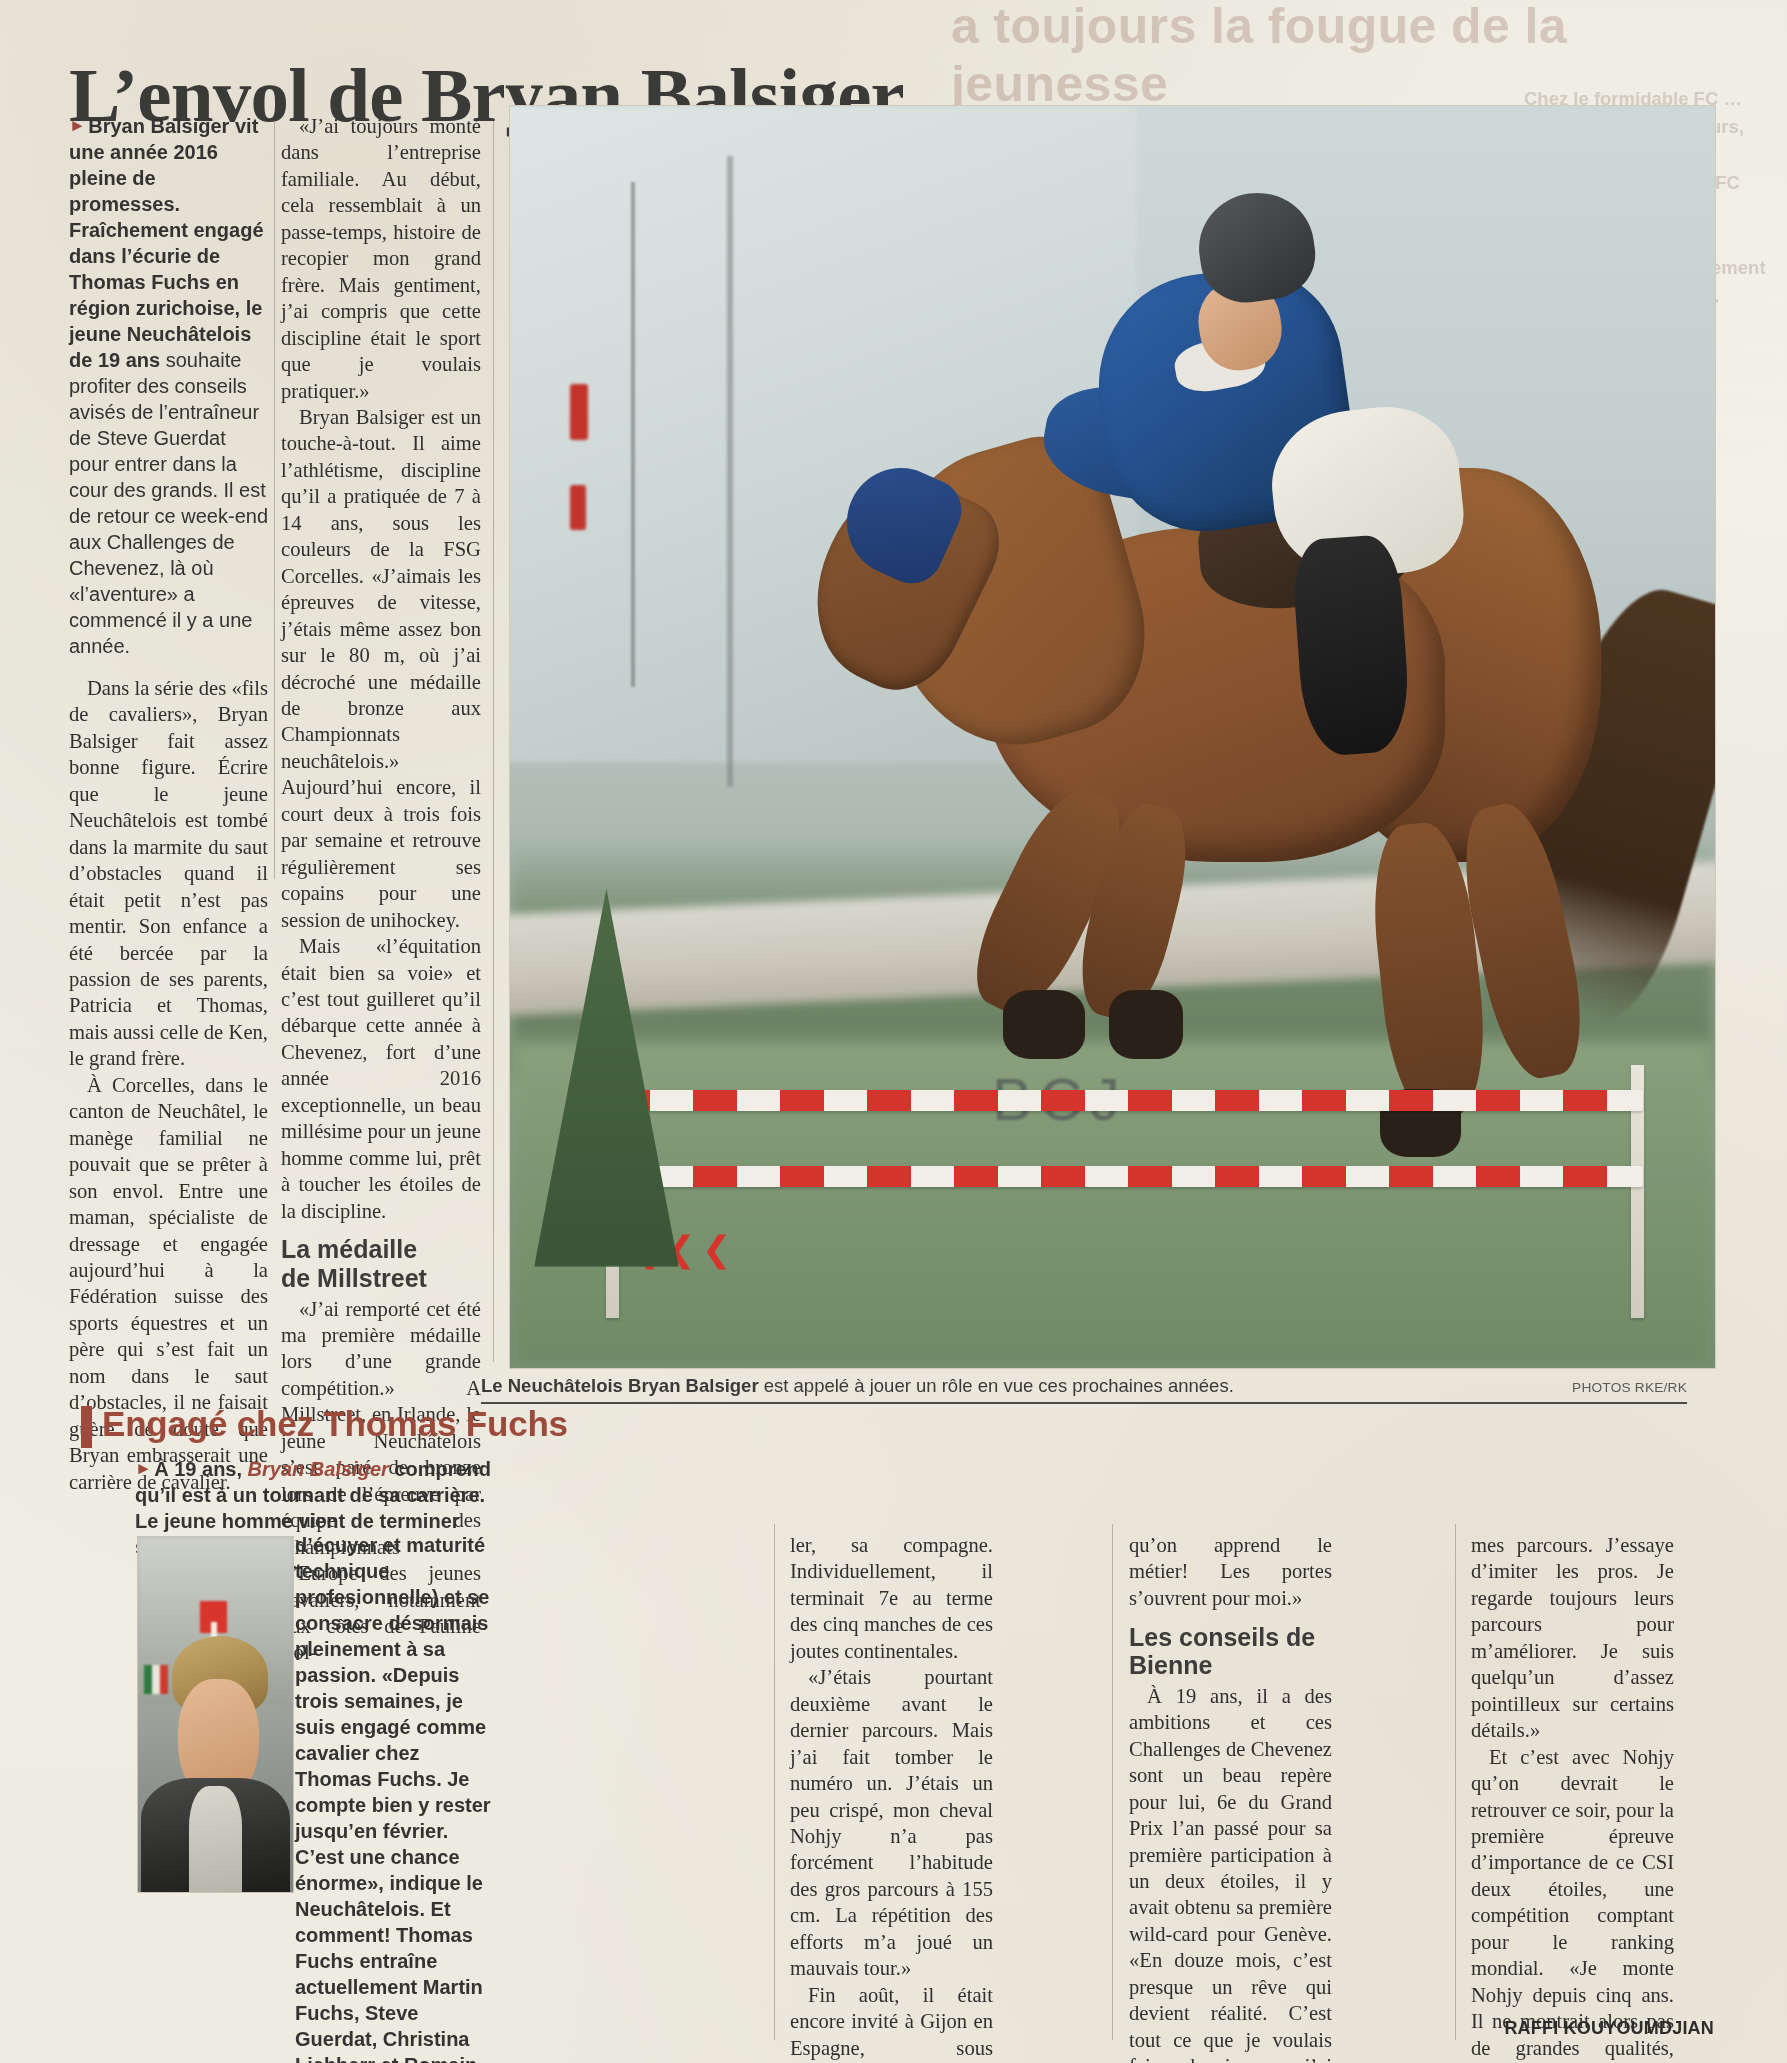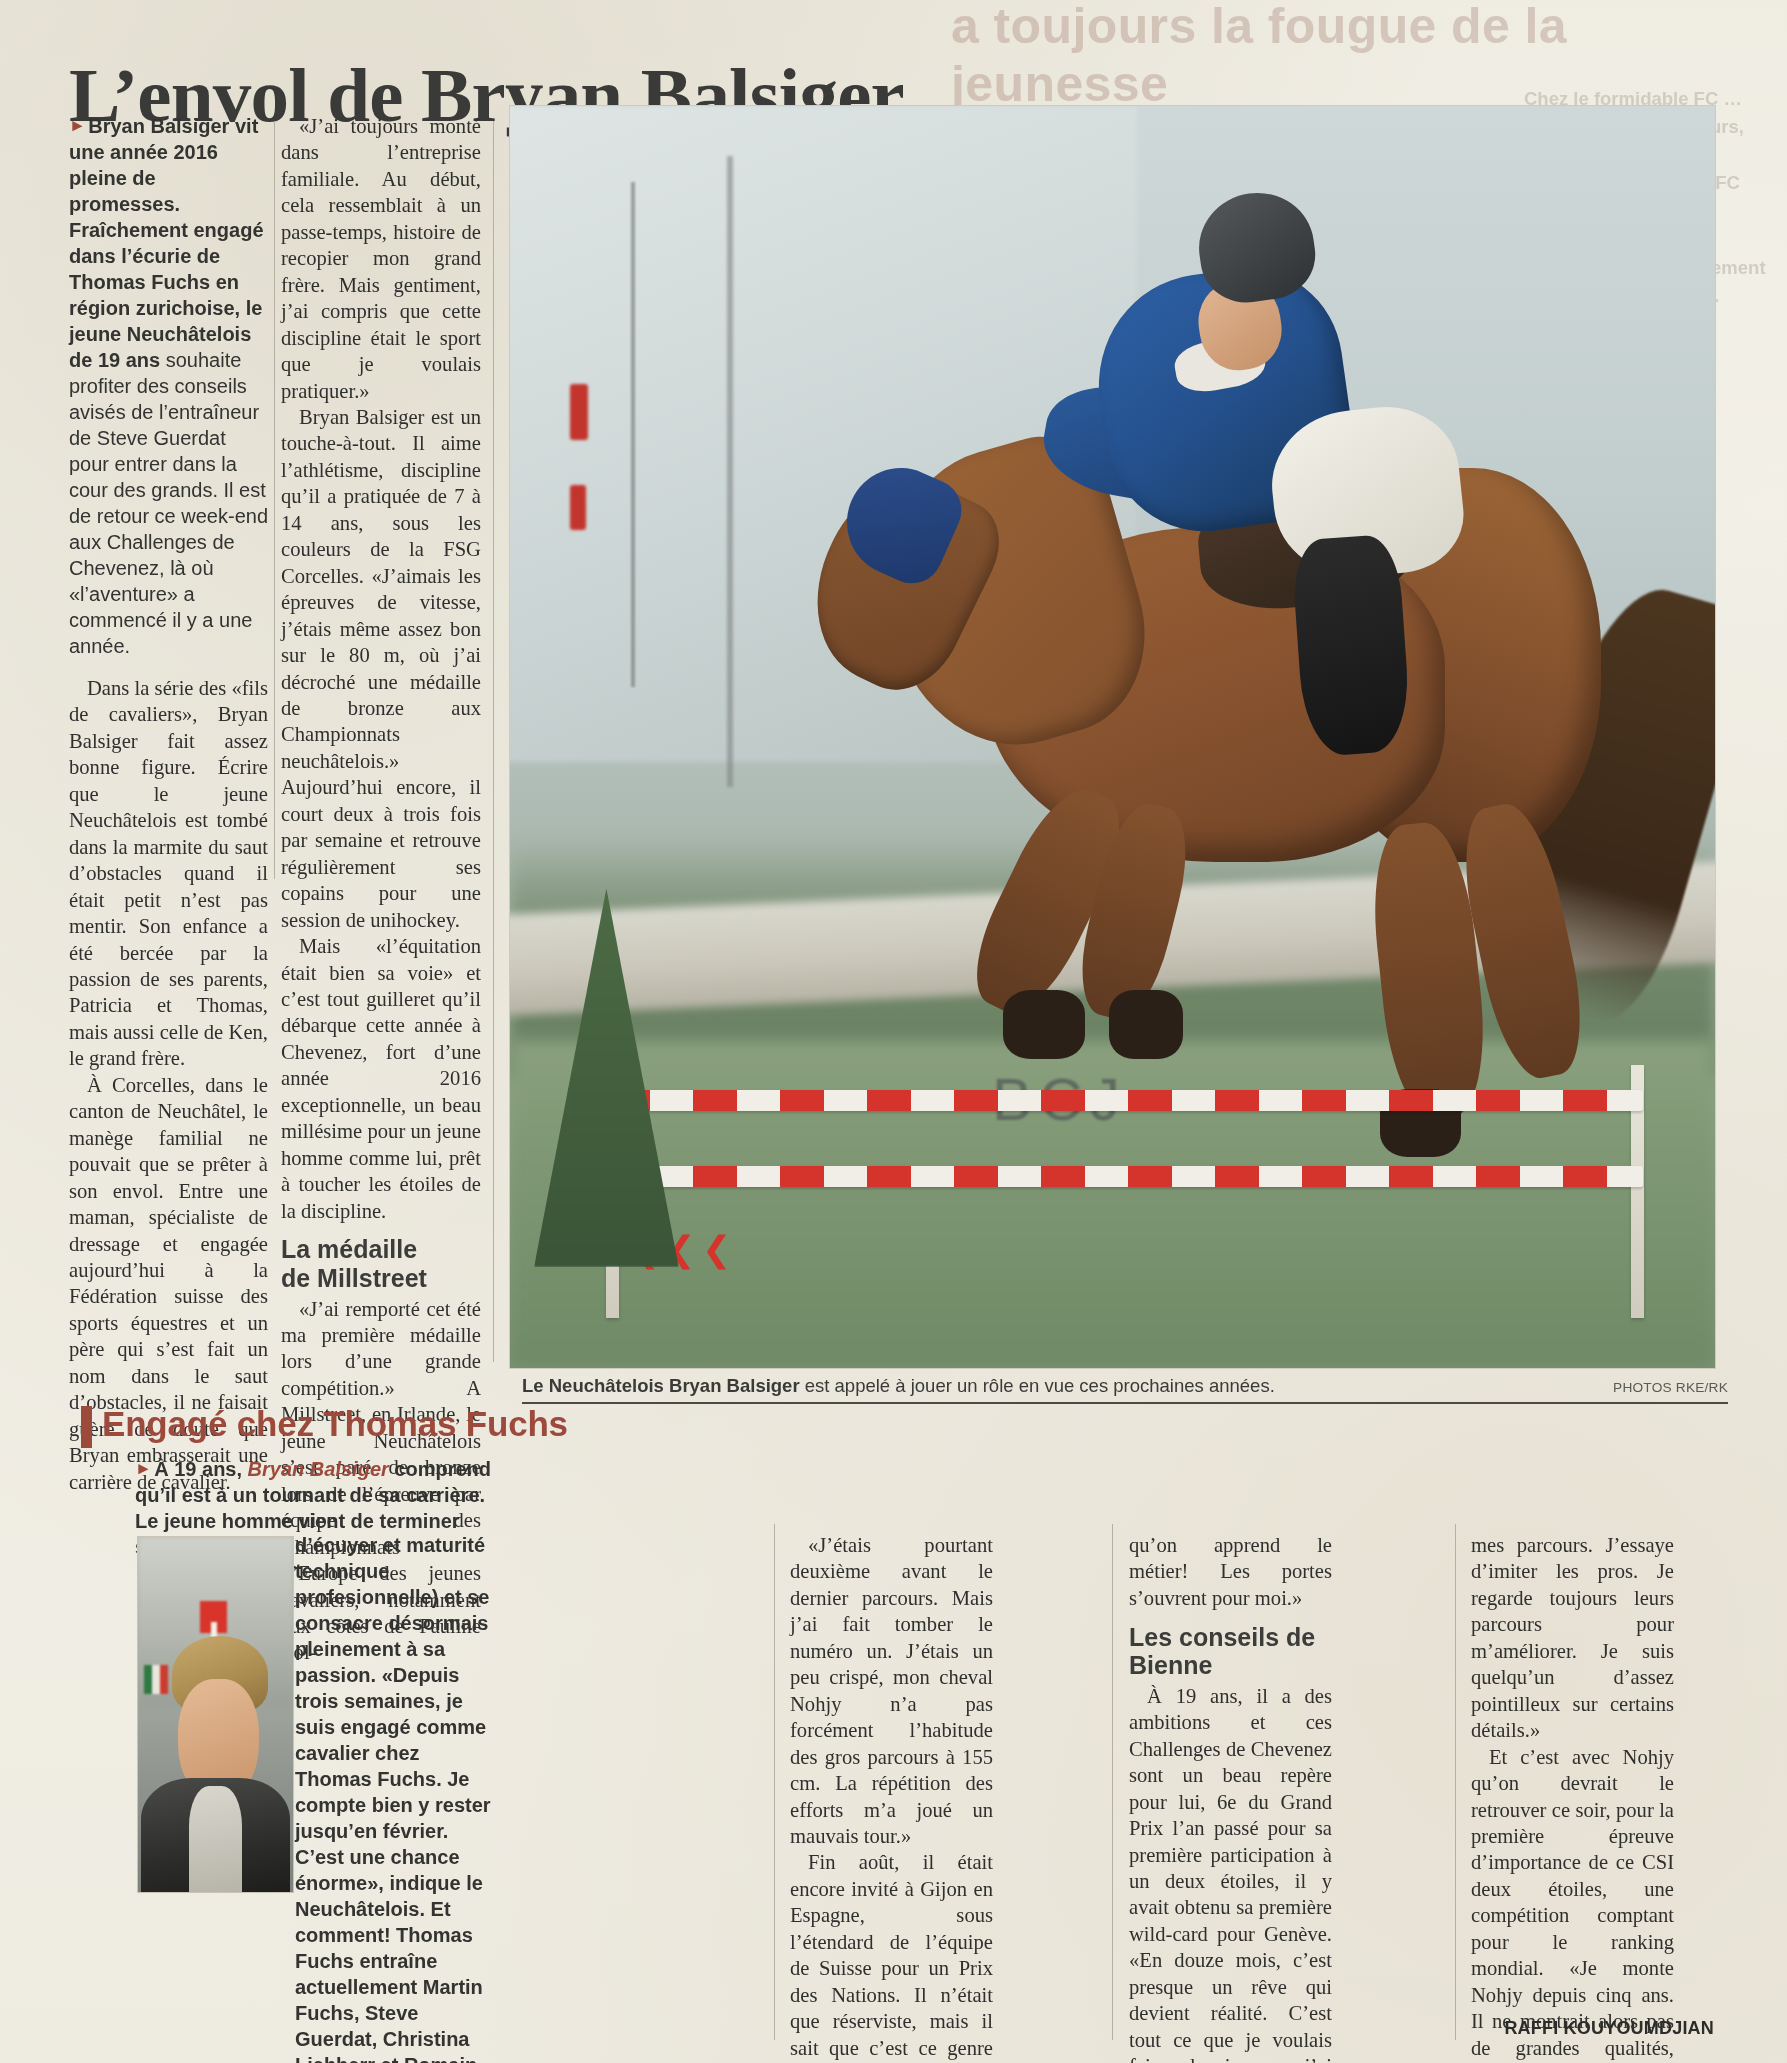--- a/index.html
+++ b/index.html
@@ -309,21 +309,21 @@
   .saddle {
     left: 40%; top: 26%; width: 26%; height: 12%;
     background: linear-gradient(160deg,#4b382a,#2f2318);
     border-radius: 40%;
     transform: rotate(-5deg);
   }
 
   
   #caption-wrap {
     position: absolute;
-    left: 522px;
+    left: 481px;
     top: 1375px;
     width: 1206px;
   }
   #caption {
     font-family: "Liberation Sans", sans-serif;
     font-size: 18.5px;
     line-height: 1.2;
     color: #3a3a38;
     display: flex;
     justify-content: space-between;
@@ -548,20 +548,21 @@
     <div id="pp-face"></div>
     <div id="pp-jacket"></div>
     <div id="pp-shirt"></div>
   </div>
 
   <div class="col lead" style="left:295px; top:1532px; width:199px; text-align:left;">
     <p class="noindent">d’écuyer et maturité technique profesionnelle) et se consacre désormais pleinement à sa passion. «Depuis trois semaines, je suis engagé comme cavalier chez Thomas Fuchs. Je compte bien y rester jusqu’en février. C’est une chance énorme», indique le Neuchâtelois. Et comment! Thomas Fuchs entraîne actuellement Martin Fuchs, Steve Guerdat, Christina Liebherr et Romain Duguet, rien que ça! De plus, cet été, Bryan Balsiger s’est entendu avec un nouveau propriétaire, Monsieur de Coulon. Il bénéficie désormais de l’apport de quatre nouvelles montures. RK</p>
   </div>
 
   <div class="col" style="left: 790px; top: 1532px; width: 203px;">
+    <p class="noindent">ler, sa compagne. Individuellement, il terminait 7e au terme des cinq manches de ces joutes continentales.</p>
     <p>«J’étais pourtant deuxième avant le dernier parcours. Mais j’ai fait tomber le numéro un. J’étais un peu crispé, mon cheval Nohjy n’a pas forcément l’habitude des gros parcours à 155 cm. La répétition des efforts m’a joué un mauvais tour.»</p>
     <p>Fin août, il était encore invité à Gijon en Espagne, sous l’étendard de l’équipe de Suisse pour un Prix des Nations. Il n’était que réserviste, mais il sait que c’est ce genre d’expérience qui le fait grandir. «J’ai envie de retourner dans ces grands concours. C’est là</p>
   </div>
 
   <div class="col" style="left: 1129px; top: 1532px; width: 203px;">
     <p class="noindent">qu’on apprend le métier! Les portes s’ouvrent pour moi.»</p>
     <div class="subhead">Les conseils de Bienne</div>
     <p>À 19 ans, il a des ambitions et ces Challenges de Chevenez sont un beau repère pour lui, 6e du Grand Prix l’an passé pour sa première participation à un deux étoiles, il y avait obtenu sa première wild-card pour Genève. «En douze mois, c’est presque un rêve qui devient réalité. C’est tout ce que je voulais faire depuis que j’ai commencé. Je monte aux côtés des plus grands. C’est incroyable.»</p>
 
   </div>

